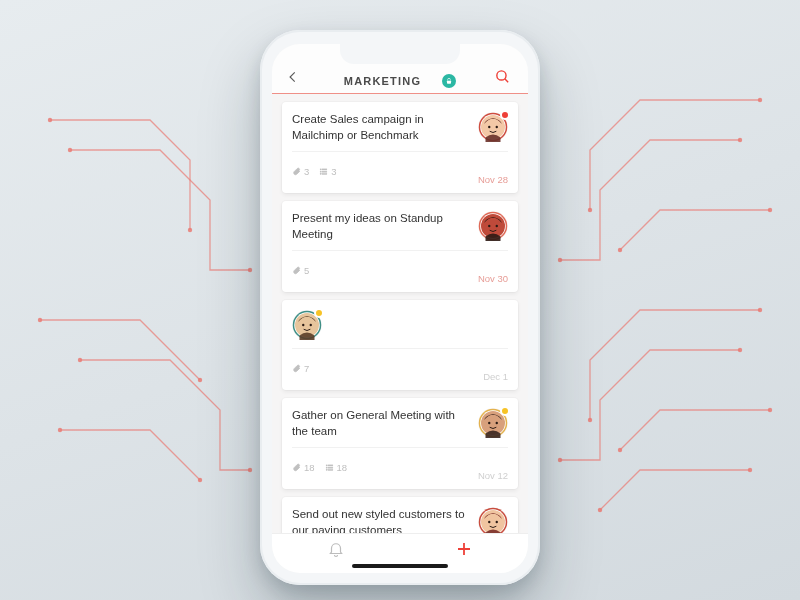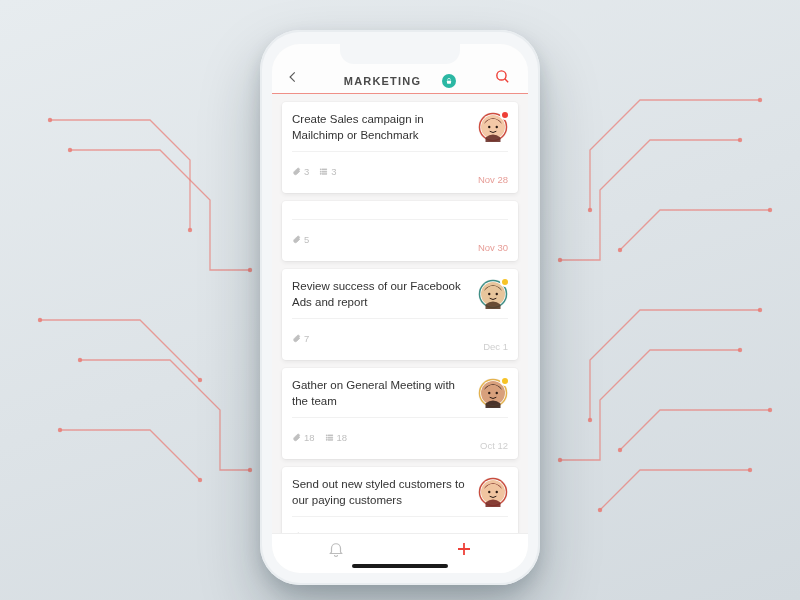--- a/index.html
+++ b/index.html
@@ -239,33 +239,48 @@
                 <rect x="8" y="11" width="13" height="3"></rect>
                 <rect x="3" y="17" width="3" height="3"></rect>
                 <rect x="8" y="17" width="13" height="3"></rect>
               </svg>
               <span>3</span>
             </span>
       <span class="date" style="color:#e79d97">Nov 28</span>
     </div>
         </div>
         <div class="card">
+    <div class="card-row">
+      <div class="card-title">Present my ideas on Standup Meeting</div>
+      <div class="avatar-wrap">
+        <span class="avatar av-ring"><svg class="face" viewBox="0 0 40 40">
+    <circle cx="20" cy="20" r="19" fill="#e06a57"></circle>
+    <circle cx="20" cy="20" r="17" fill="#fff"></circle>
+    <circle cx="20" cy="20" r="16" fill="#bf4a3a"></circle>
+    <path d="M8 16 Q20 2 32 16 Q30 10 20 8 Q10 10 8 16 Z" fill="#2d1a14"></path>
+    <circle cx="15" cy="20" r="1.6" fill="#2a1a14"></circle>
+                  <circle cx="25" cy="20" r="1.6" fill="#2a1a14"></circle>
+    <path d="M16 26 Q20 29 24 26" stroke="#2a1a14" stroke-width="1.3" fill="none" stroke-linecap="round"></path>
+    <path d="M10 34 Q20 26 30 34 L30 40 L10 40 Z" fill="#2d1a14" opacity="0.9"></path>
+  </svg></span>
+
+      </div>
+    </div>
     <div class="meta">
       <span class="grp">
               <svg viewBox="0 0 24 24" fill="none" stroke="#c0c0c0" stroke-width="2">
                 <path d="M21 11l-8.5 8.5a5 5 0 0 1-7-7L14 4a3.5 3.5 0 0 1 5 5l-8.5 8.5a2 2 0 0 1-3-3L15 7"></path>
               </svg>
               <span>5</span>
             </span>
       <span class="date" style="color:#e79d97">Nov 30</span>
     </div>
         </div>
         <div class="card">
     <div class="card-row">
-      <div class="card-title">Review success of our Facebook Ads and report</div>
       <div class="avatar-wrap">
         <span class="avatar av-ring"><svg class="face" viewBox="0 0 40 40">
     <circle cx="20" cy="20" r="19" fill="#3f8f86"></circle>
     <circle cx="20" cy="20" r="17" fill="#fff"></circle>
     <circle cx="20" cy="20" r="16" fill="#e7c59c"></circle>
     <path d="M8 16 Q20 2 32 16 Q30 10 20 8 Q10 10 8 16 Z" fill="#5a3d28"></path>
     <circle cx="15" cy="20" r="1.6" fill="#2a1a14"></circle>
                   <circle cx="25" cy="20" r="1.6" fill="#2a1a14"></circle>
     <path d="M16 26 Q20 29 24 26" stroke="#2a1a14" stroke-width="1.3" fill="none" stroke-linecap="round"></path>
     <path d="M10 34 Q20 26 30 34 L30 40 L10 40 Z" fill="#5a3d28" opacity="0.9"></path>
@@ -311,21 +326,21 @@
               <svg viewBox="0 0 24 24" fill="#c0c0c0">
                 <rect x="3" y="5" width="3" height="3"></rect>
                 <rect x="8" y="5" width="13" height="3"></rect>
                 <rect x="3" y="11" width="3" height="3"></rect>
                 <rect x="8" y="11" width="13" height="3"></rect>
                 <rect x="3" y="17" width="3" height="3"></rect>
                 <rect x="8" y="17" width="13" height="3"></rect>
               </svg>
               <span>18</span>
             </span>
-      <span class="date" style="color:#cfcfcf">Oct 12</span>
+      <span class="date" style="color:#cfcfcf">Nov 12</span>
     </div>
         </div>
         <div class="card">
     <div class="card-row">
       <div class="card-title">Send out new styled customers to our paying customers</div>
       <div class="avatar-wrap">
         <span class="avatar av-ring"><svg class="face" viewBox="0 0 40 40">
     <circle cx="20" cy="20" r="19" fill="#c94d3e"></circle>
     <circle cx="20" cy="20" r="17" fill="#fff"></circle>
     <circle cx="20" cy="20" r="16" fill="#f0c4a0"></circle>

